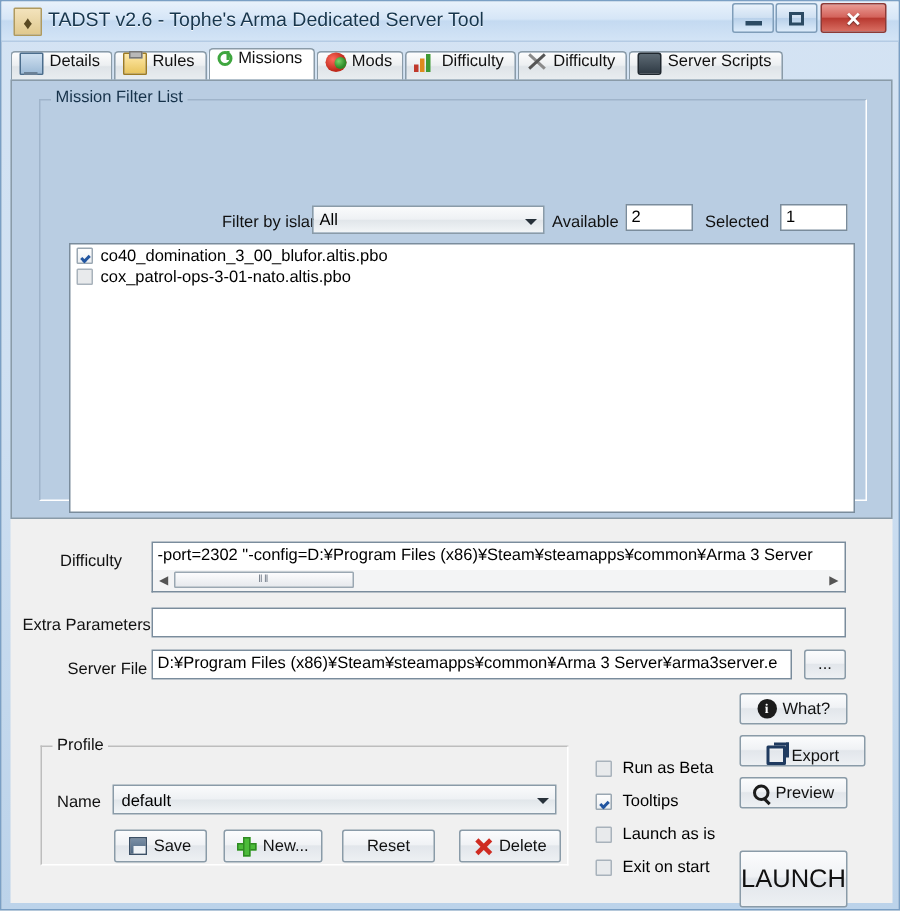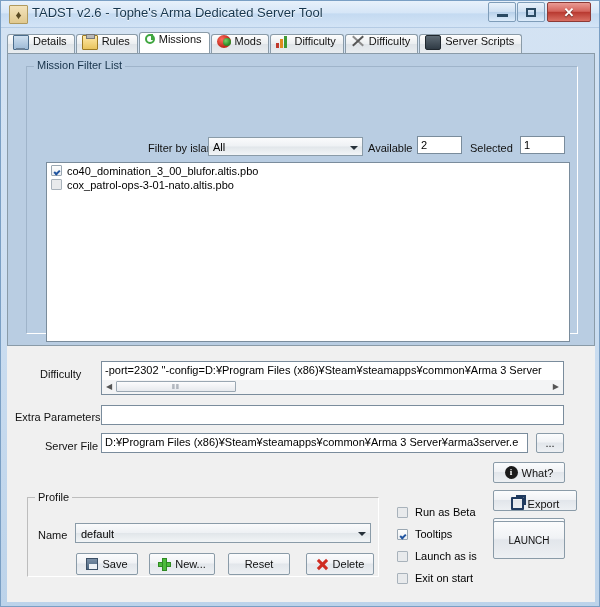--- a/index.html
+++ b/index.html
@@ -227,21 +227,21 @@
   #extra-label{position:absolute;left:14px;top:410px;}
   #extra-box{position:absolute;left:100px;top:404px;width:463px;height:20px;}
 
   #serverfile-label{position:absolute;left:44px;top:439px;}
   #serverfile-box{position:absolute;left:100px;top:432px;width:427px;height:20px;}
   #btn-browse{position:absolute;left:535px;top:432px;width:28px;height:20px;}
 
   #btn-what{position:absolute;left:492px;top:461px;width:72px;height:21px;}
   #btn-export{position:absolute;left:492px;top:489px;width:84px;height:21px;align-items:flex-end;}
   #btn-preview{position:absolute;left:492px;top:517px;width:72px;height:21px;}
-  #btn-launch{position:absolute;left:492px;top:520px;width:72px;height:38px;font-size:10px;}
+  #btn-launch{position:absolute;left:492px;top:566px;width:72px;height:38px;font-size:17px;}
 
   .ic-info{width:13px;height:13px;border-radius:50%;background:#1b1b1b;color:#fff;
     font-size:9px;font-weight:bold;line-height:13px;text-align:center;flex:0 0 auto;font-family:"Liberation Serif",serif;}
   .ic-export{width:13px;height:13px;flex:0 0 auto;position:relative;
     border:2px solid #1f3a5f;border-radius:1px;box-sizing:border-box;}
   .ic-export:after{content:"";position:absolute;right:-4px;top:-4px;width:8px;height:8px;
     border-top:2px solid #1f3a5f;border-right:2px solid #1f3a5f;transform:rotate(0deg);}
   .ic-mag{width:11px;height:11px;border:2px solid #1b1b1b;border-radius:50%;box-sizing:border-box;position:relative;flex:0 0 auto;}
   .ic-mag:after{content:"";position:absolute;right:-3px;bottom:-3px;width:6px;height:2px;background:#1b1b1b;transform:rotate(45deg);}
 

